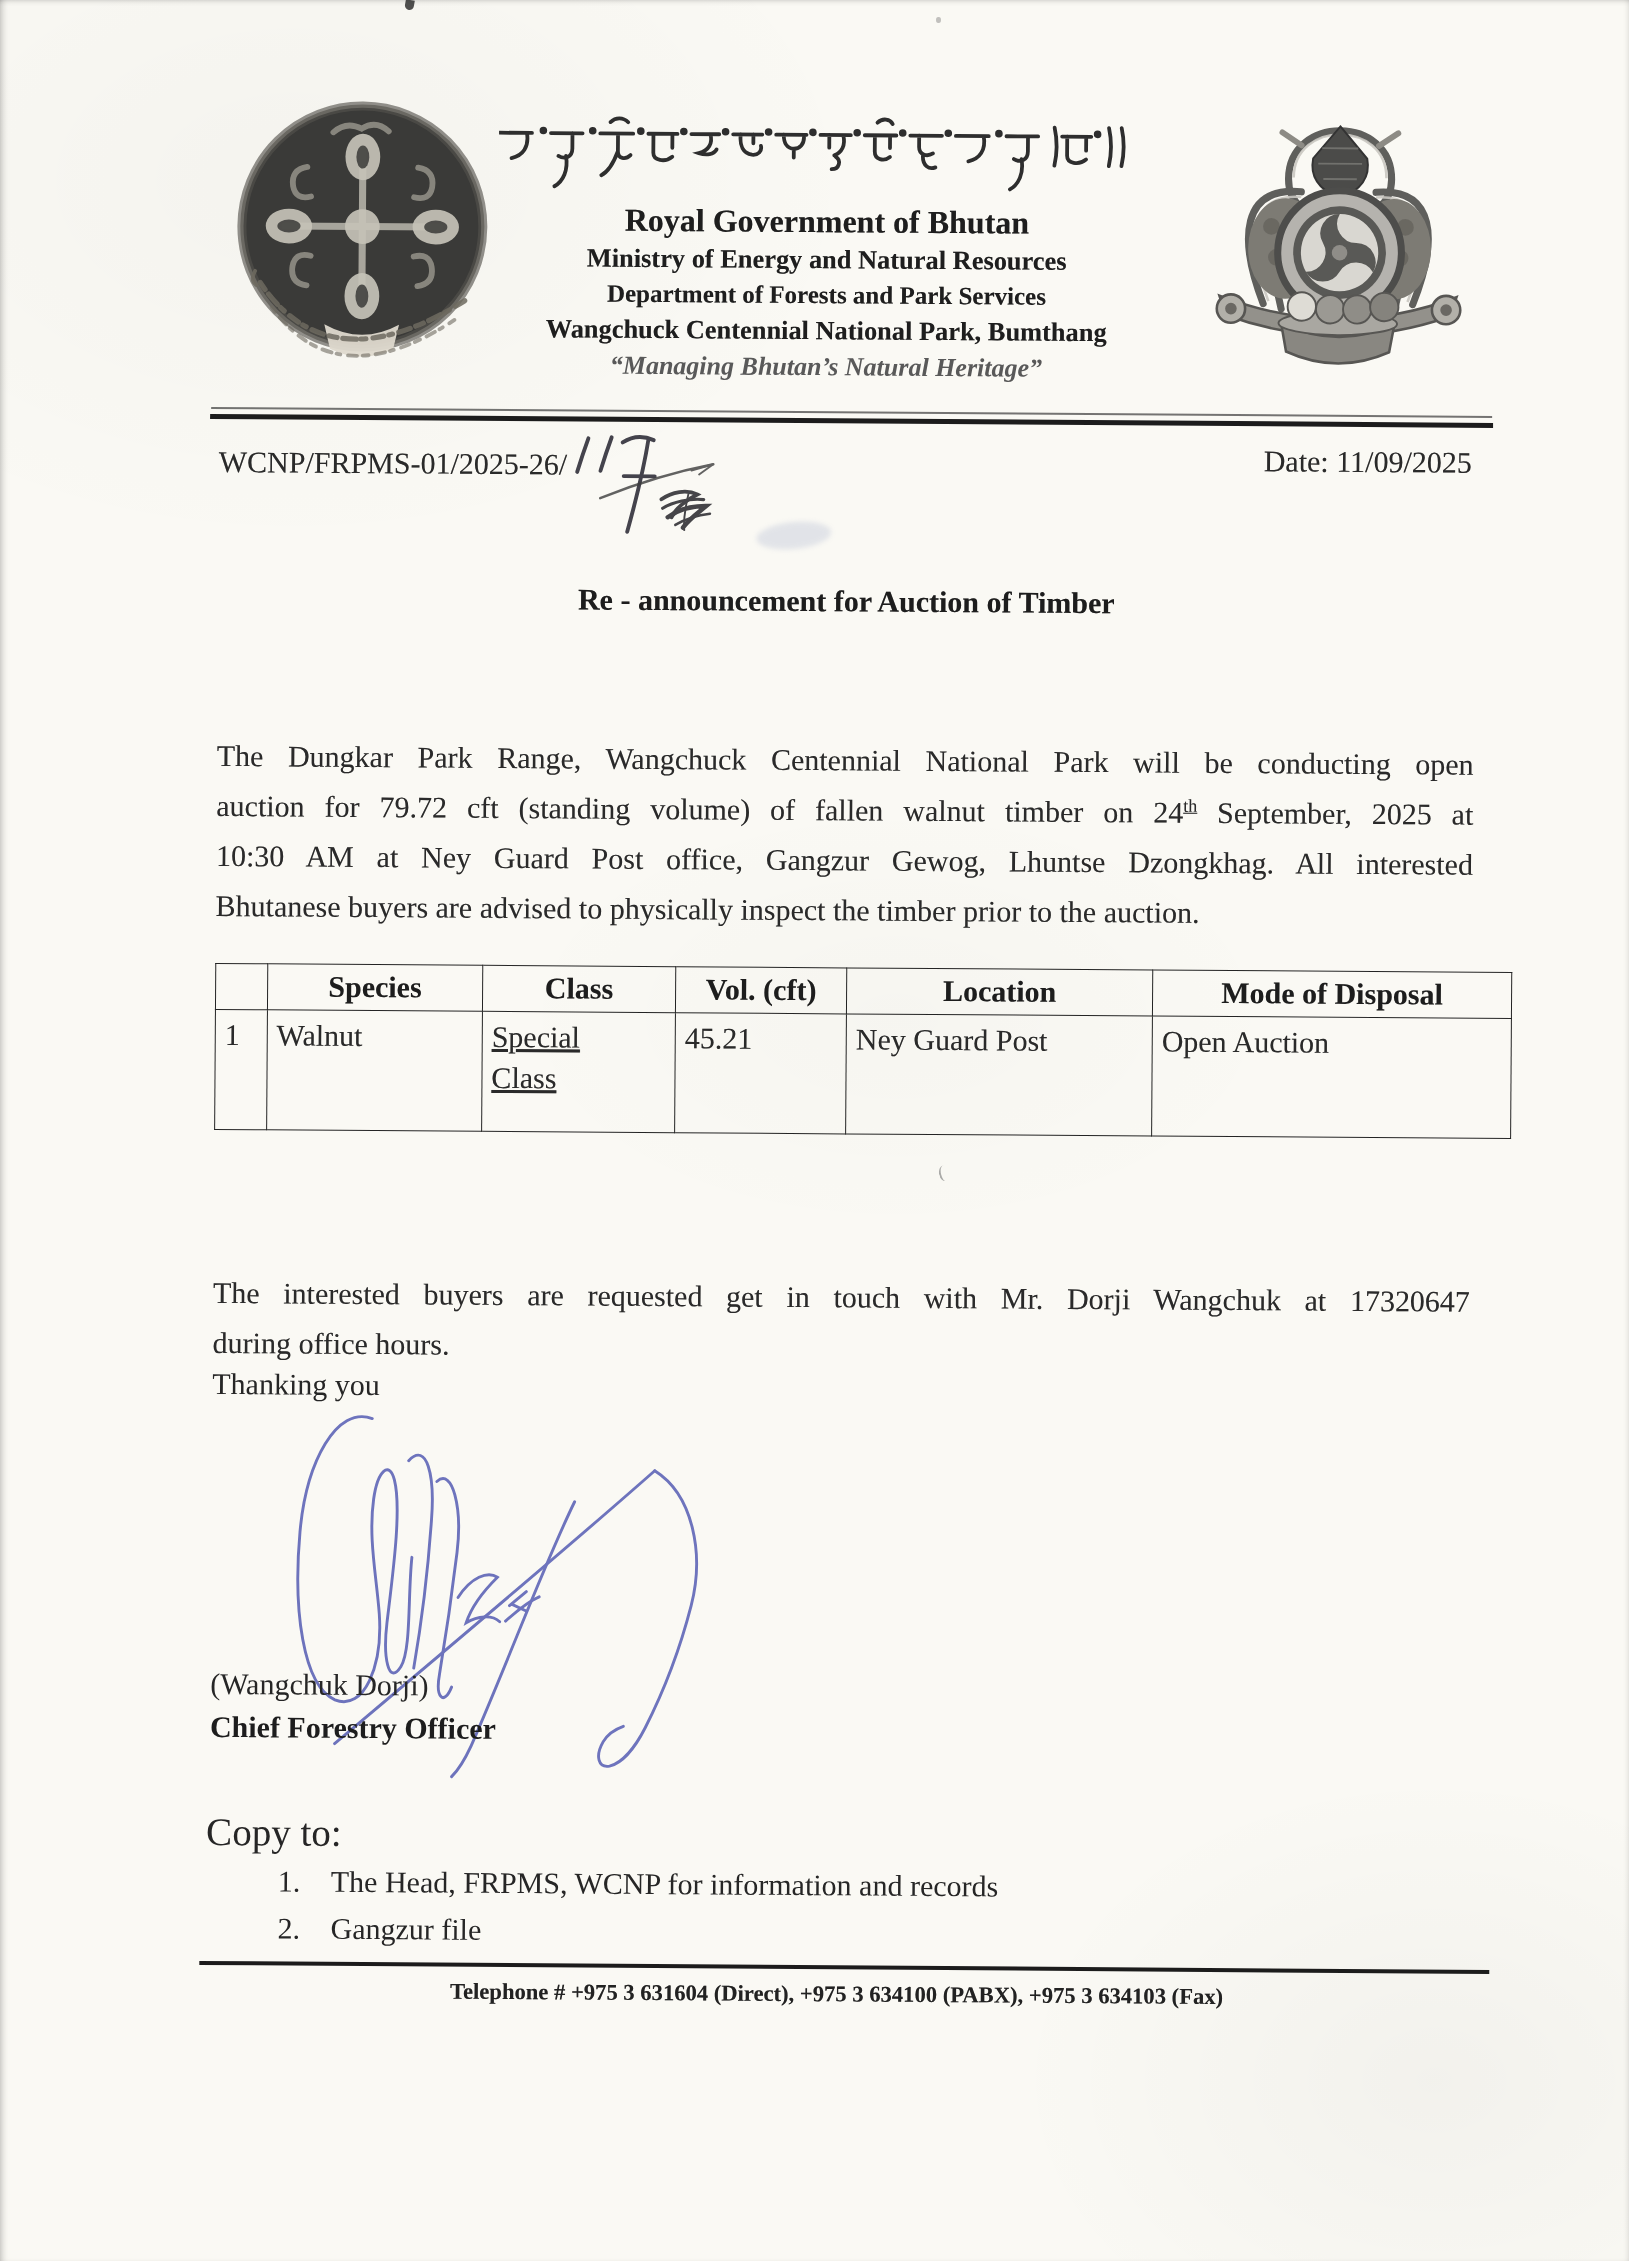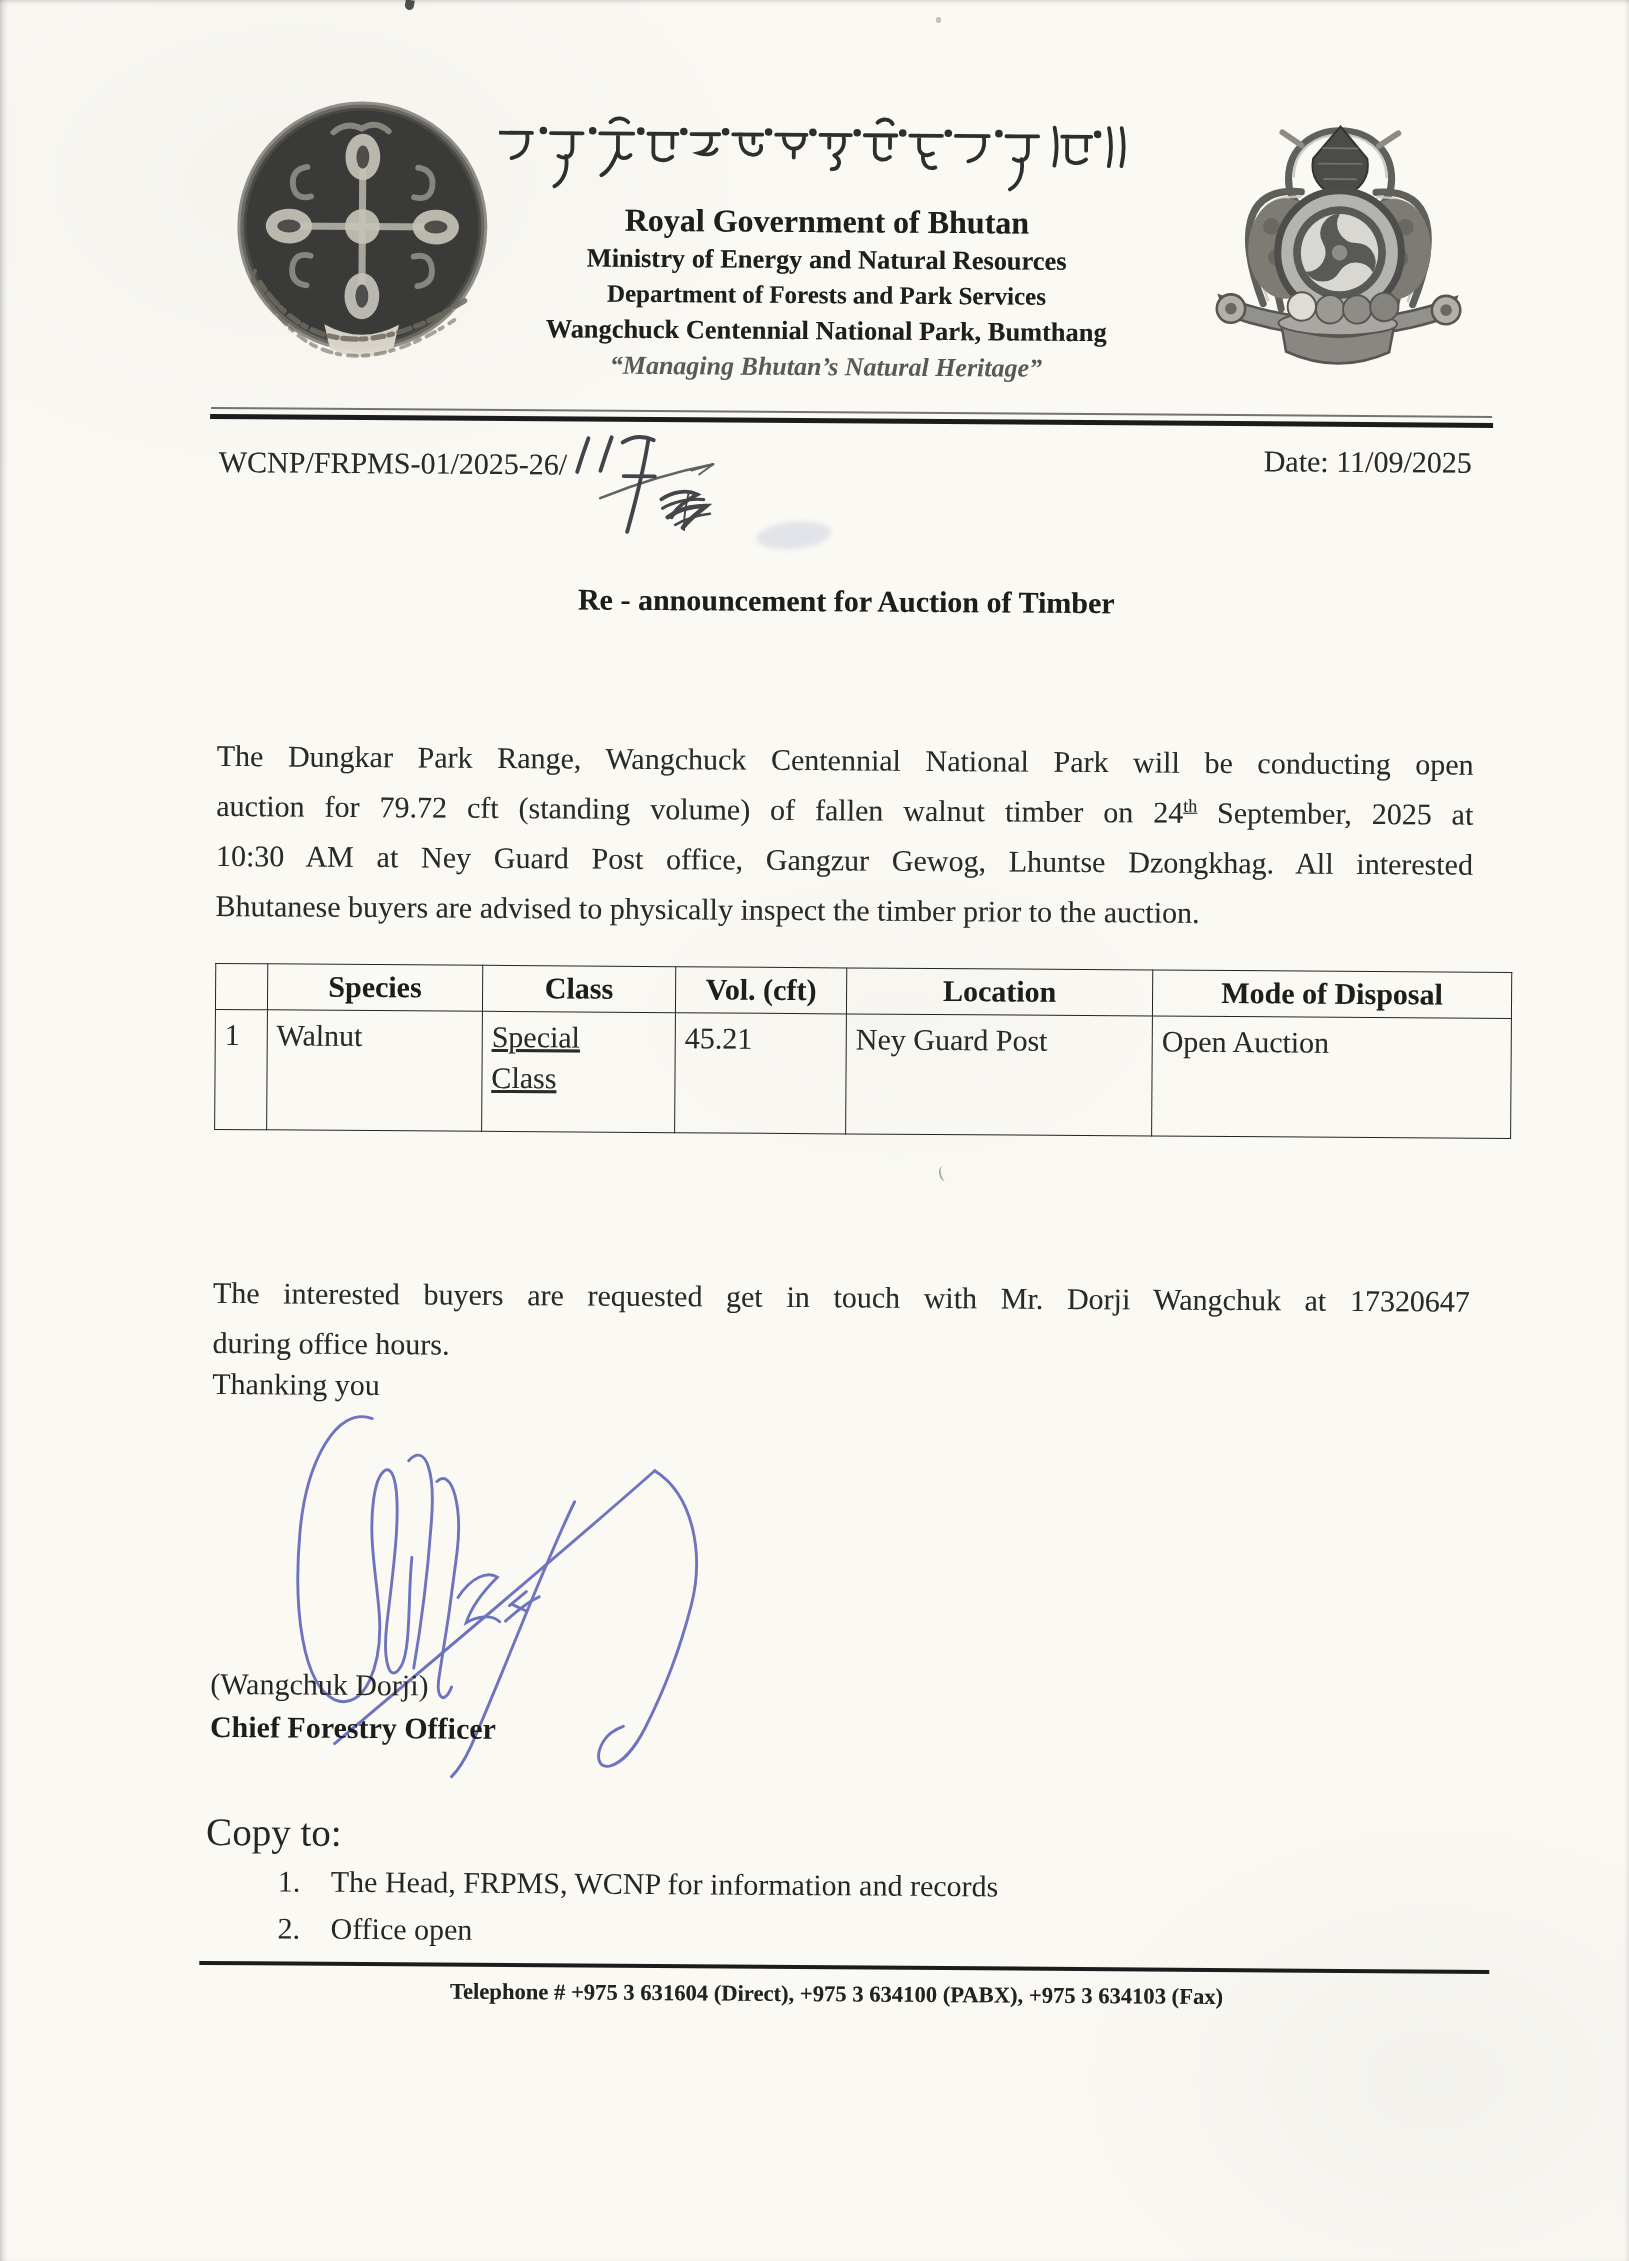--- a/index.html
+++ b/index.html
@@ -368,21 +368,21 @@
         <path d="M520 182 C472 282 422 422 362 562 C352 584 340 602 332 610"></path>
       </g>
     </svg>
 
     <div class="sig-name">(Wangchuk Dorji)</div>
     <div class="sig-title">Chief Forestry Officer</div>
 
     <div class="copy-label">Copy to:</div>
     <div class="copy-list">
       <span class="copy-item"><span class="num">1.</span><span class="itxt">The Head, FRPMS, WCNP for information and records</span></span>
-      <span class="copy-item"><span class="num">2.</span><span class="itxt">Office open</span></span>
+      <span class="copy-item"><span class="num">2.</span><span class="itxt">Gangzur file</span></span>
     </div>
 
     <div class="rule-bottom"></div>
     <div class="phone">Telephone # +975 3 631604 (Direct), +975 3 634100 (PABX), +975 3 634103 (Fax)</div>
 
   </div>
 </div>
 
 
 </body></html>

